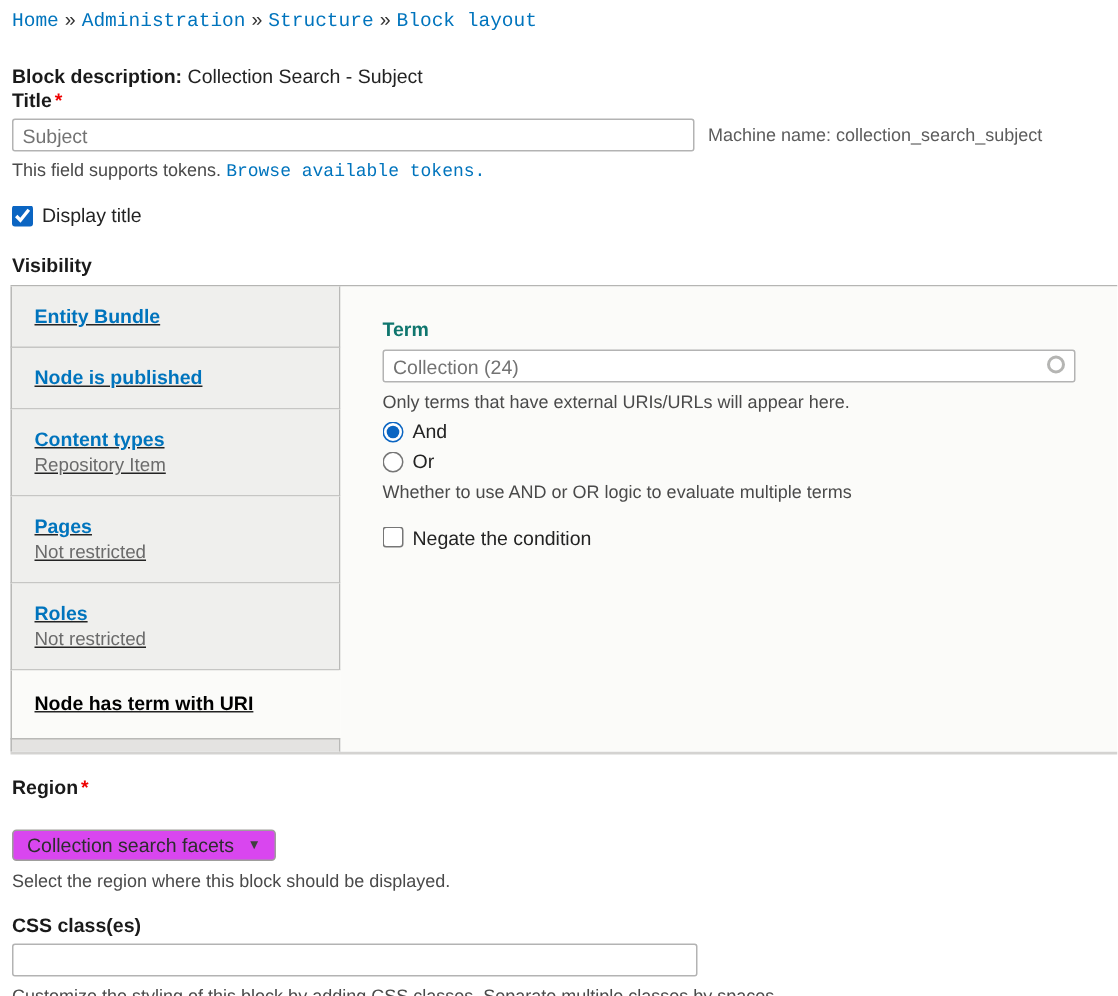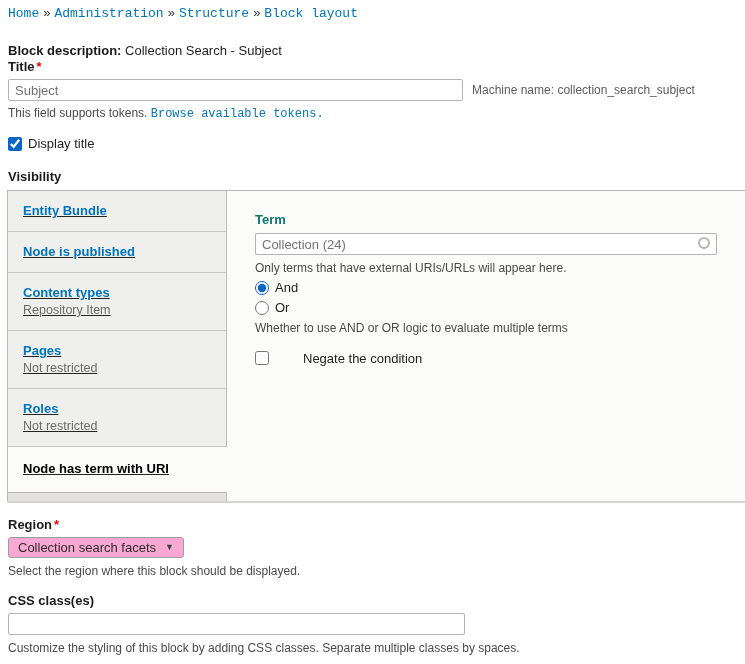--- a/index.html
+++ b/index.html
@@ -82,28 +82,28 @@
   .pane-label { font-weight: bold; color: #0f766e; }
   .term-input-wrap { position: relative; margin-top: 6px; }
   .term-input { width: 100%; height: 21px; padding-right: 26px; }
   .ac-ring {
     position: absolute; right: 7px; top: 4px;
     width: 12px; height: 12px; border: 2px solid #b5b5b3; border-radius: 50%;
   }
   .pane-desc { font-size: 12px; color: #4a4a4a; margin-top: 6px; }
   .logic-label { margin-top: 14px; }
   .radio-row { display: flex; align-items: center; margin-top: 5px; }
-  .negate-row { display: flex; margin-top: 16px; gap: 28px; }
+  .negate-row { display: flex; margin-top: 16px; }
 
   
   .region-label { margin-top: 14px; }
   .select-box {
-    margin-top: 5px; display: inline-flex; align-items: center;
+    margin-top: 21px; display: inline-flex; align-items: center;
     height: 21px; padding: 0 9px; gap: 9px;
-    background: #f9a8d4; border: 1px solid #9f9e9c; border-radius: 3px;
+    background: #d946ef; border: 1px solid #9f9e9c; border-radius: 3px;
     color: #2d2d2d; cursor: pointer;
   }
   .select-arrow { font-size: 9px; color: #3f3f3f; line-height: 1; }
 
   .desc { font-size: 12px; color: #4a4a4a; margin-top: 6px; }
 
   .css-label { margin-top: 15px; }
   .css-input { width: 457px; margin-top: 5px; }
 </style>
 </head>

